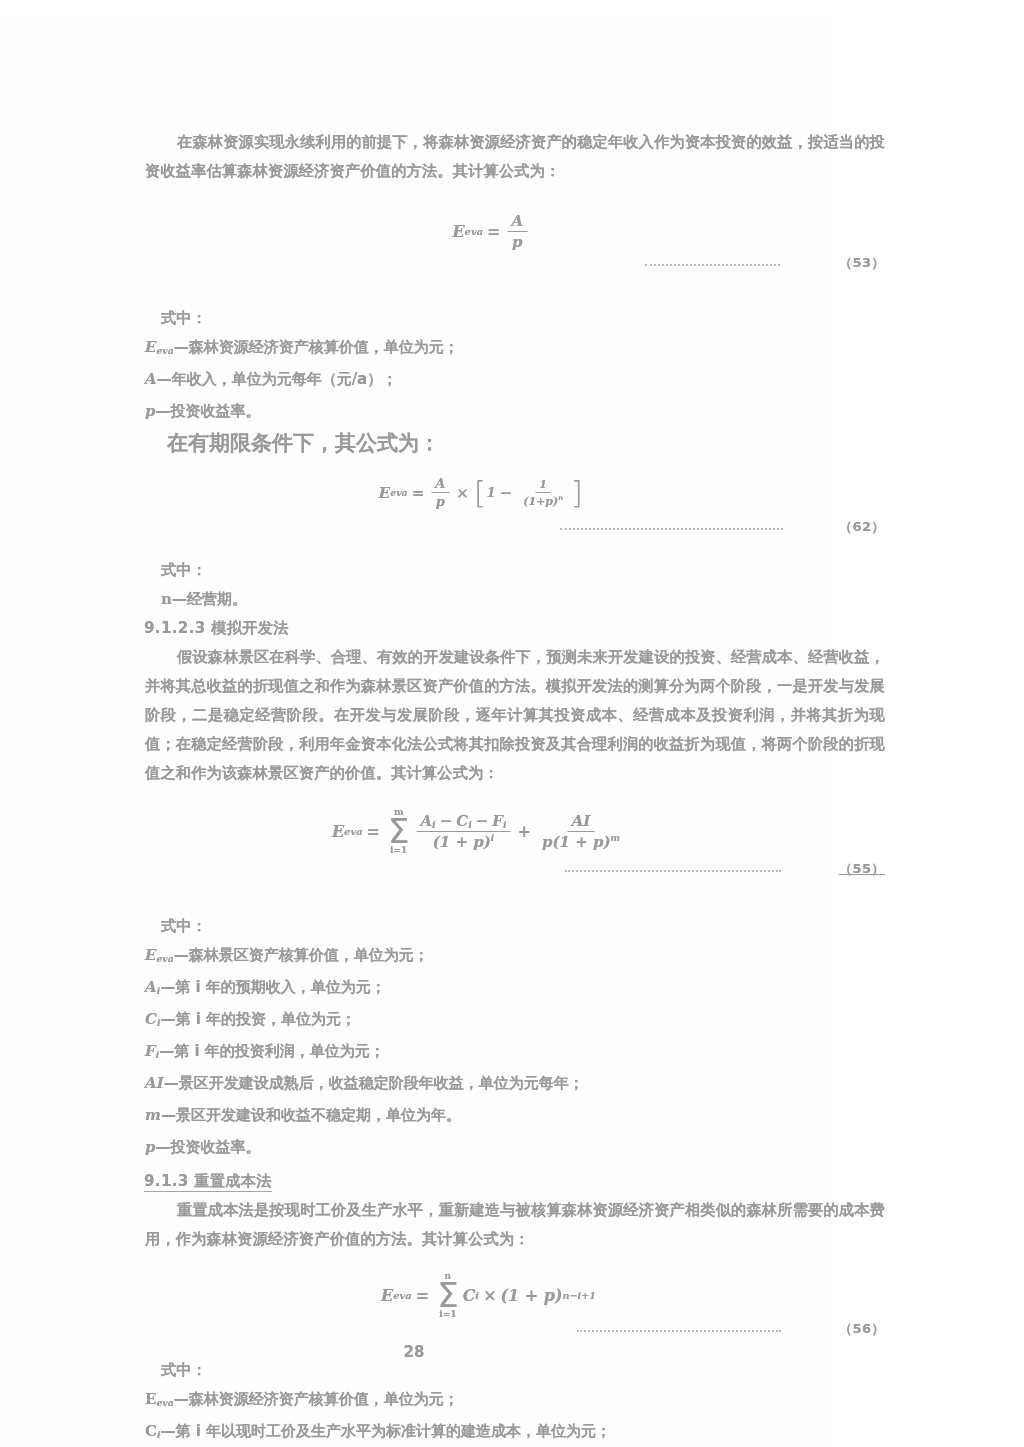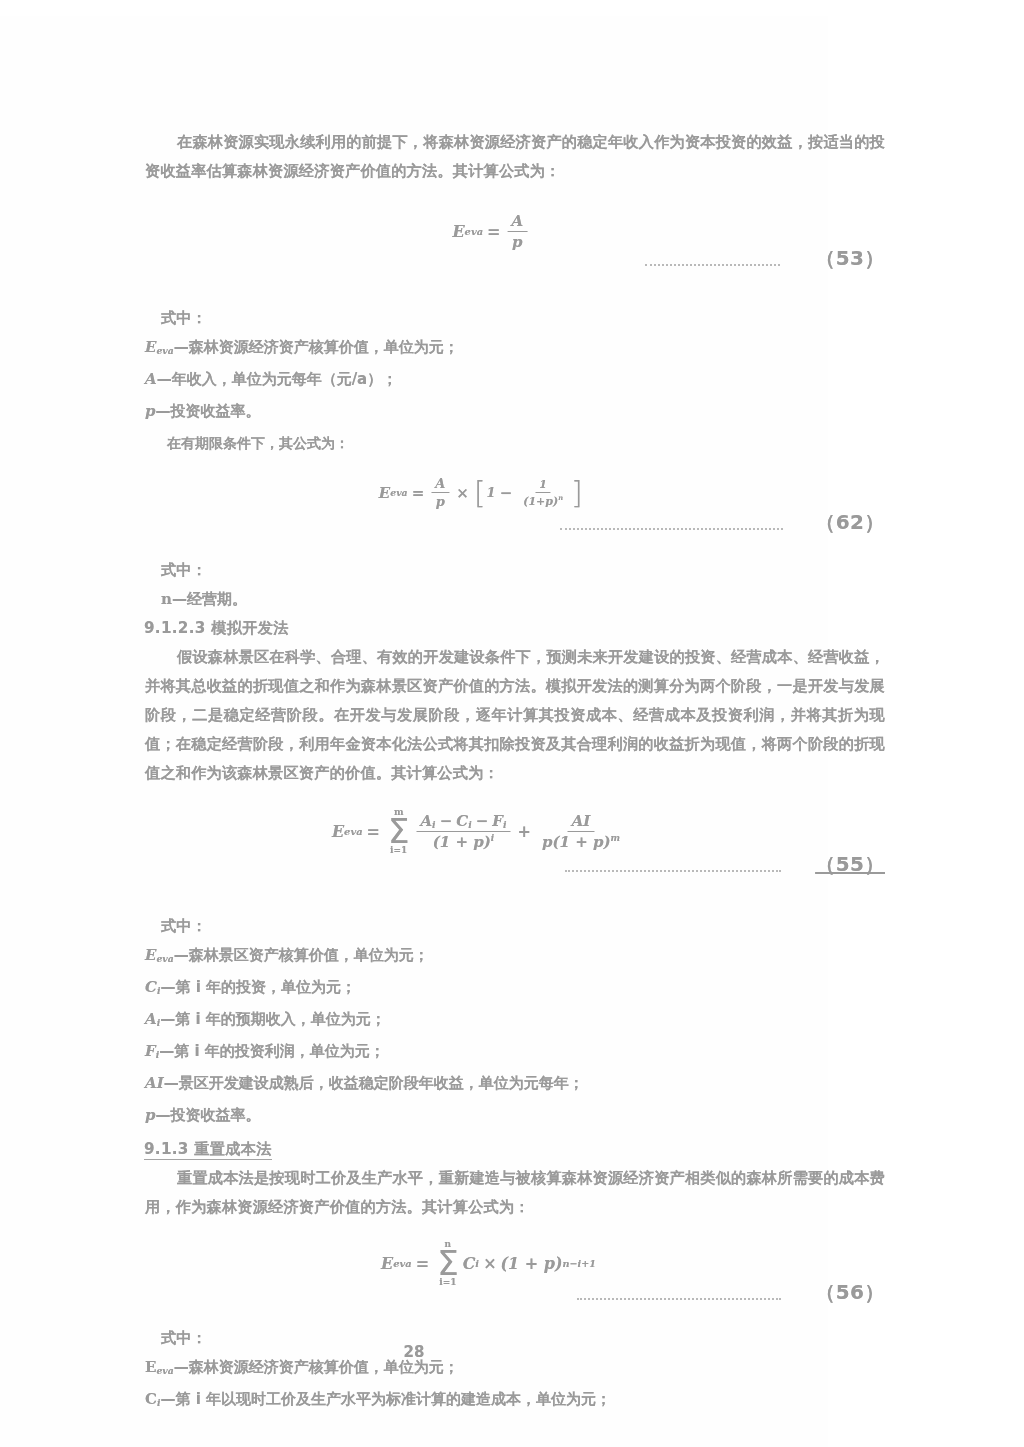--- a/index.html
+++ b/index.html
@@ -50,21 +50,21 @@
     font-size: 15px;
     line-height: 29px;
     white-space: nowrap;
   }
   .shizhong {
     font-size: 15.2px;
     line-height: 29px;
     padding-left: 16px;
   }
   .sub-line {
-    font-size: 14px;
+    font-size: 21px;
     line-height: 29px;
     padding-left: 22px;
   }
   .heading {
     font-size: 15.2px;
     line-height: 29px;
     margin-left: -1px;
     letter-spacing: 0.3px;
   }
   .heading.underlined .htext {
@@ -105,21 +105,21 @@
   .leader {
     position: absolute;
     bottom: 10px;
     height: 13px;
     border-bottom: 2.2px dotted #b9b9b9;
   }
   .eqnum {
     position: absolute;
     right: 0;
     bottom: 2px;
-    font-size: 20px;
+    font-size: 13px;
     font-weight: 700;
     letter-spacing: 0.5px;
   }
   
   .mrow { display: inline-flex; align-items: center; vertical-align: middle; }
   .frac {
     display: inline-flex;
     flex-direction: column;
     align-items: center;
     vertical-align: middle;
@@ -267,30 +267,33 @@
       </div>
       <div class="leader" style="left:420px;right:104px;bottom:18px;"></div>
       <div class="eqnum scan" style="bottom:12px;text-decoration:underline;">（55）</div>
     </div>
 
     <div class="shizhong scan" style="margin-top:22px;">式中：</div>
     <div class="term-line scan">
       <span class="v">E</span><span class="v vsub">eva</span><span>—森林景区资产核算价值，单位为元；</span>
     </div>
     <div class="term-line scan">
+      <span class="v">A</span><span class="v vsub">i</span><span>—第 i 年的预期收入，单位为元；</span>
+    </div>
+    <div class="term-line scan">
       <span class="v">C</span><span class="v vsub">i</span><span>—第 i 年的投资，单位为元；</span>
     </div>
     <div class="term-line scan">
-      <span class="v">A</span><span class="v vsub">i</span><span>—第 i 年的预期收入，单位为元；</span>
-    </div>
-    <div class="term-line scan">
       <span class="v">F</span><span class="v vsub">i</span><span>—第 i 年的投资利润，单位为元；</span>
     </div>
     <div class="term-line scan">
       <span class="v">AI</span><span class="v vsub"></span><span>—景区开发建设成熟后，收益稳定阶段年收益，单位为元每年；</span>
+    </div>
+    <div class="term-line scan">
+      <span class="v">m</span><span class="v vsub"></span><span>—景区开发建设和收益不稳定期，单位为年。</span>
     </div>
     <div class="term-line scan">
       <span class="v">p</span><span class="v vsub"></span><span>—投资收益率。</span>
     </div>
 
     <div class="heading underlined scan" style="margin-top:2px;"><span class="htext">9.1.3  重置成本法</span></div>
 
     <p class="body-text indent scan">重置成本法是按现时工价及生产水平，重新建造与被核算森林资源经济资产相类似的森林所需要的成本费用，作为森林资源经济资产价值的方法。其计算公式为：</p>
 
     <div class="formula-row tall" style="margin-top:12px;height:80px;">

